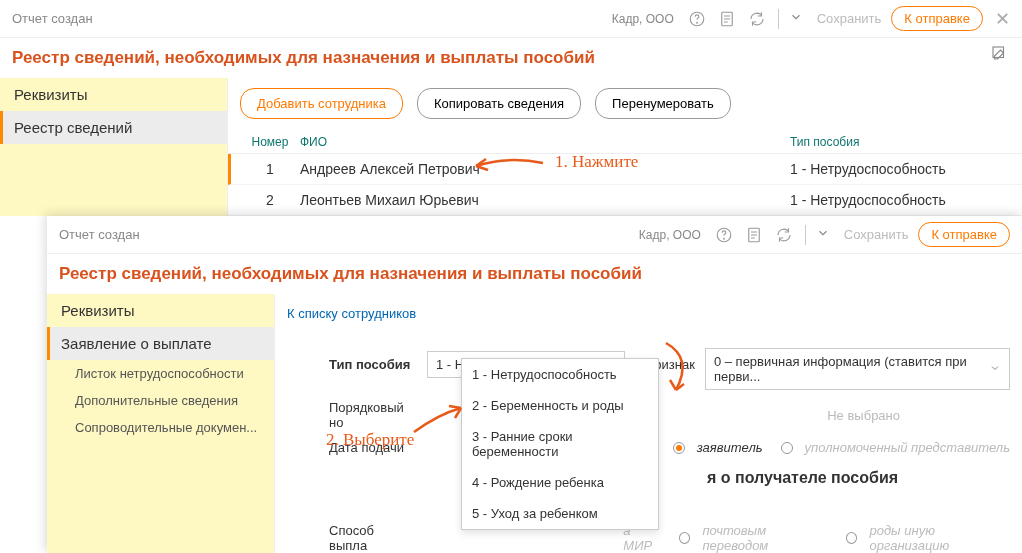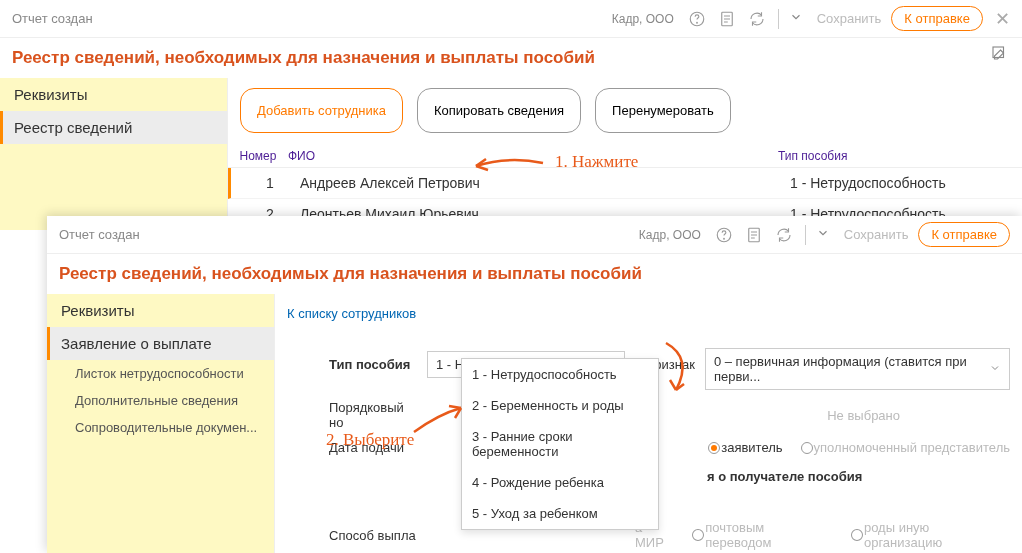--- a/index.html
+++ b/index.html
@@ -23,46 +23,46 @@
 .title { color: #d9531e; font-size: 17px; font-weight: bold; padding: 10px 12px; }
 
 .body { display: flex; }
 .sidebar { width: 228px; background: #fef9c3; border-right: 1px solid #eee; }
 .sidebar .item { padding: 8px 14px; font-size: 15px; color: #333; cursor: pointer; }
 .sidebar .item.active { background: #ececec; border-left: 3px solid #ff8a00; padding-left: 11px; }
 .sidebar .sub { padding: 6px 14px 6px 28px; font-size: 13px; color: #555; cursor: pointer; white-space: nowrap; overflow: hidden; text-overflow: ellipsis; }
 
 .content { flex: 1; padding: 8px 0 0 0; }
 .toolbar { display: flex; gap: 14px; padding: 2px 12px 12px 12px; }
-.btn-pill { border: 1px solid #999; border-radius: 14px; padding: 14px 16px; font-size: 13px; background: #fff; cursor: pointer; }
+.btn-pill { border: 1px solid #999; border-radius: 14px; padding: 7px 16px; font-size: 13px; background: #fff; cursor: pointer; }
 .btn-pill.primary { border-color: #ff7a00; color: #ff7a00; }
 
 .table { width: 100%; }
-.thead { display: flex; color: #4c1d95; font-size: 12px; padding: 4px 0; border-bottom: 1px solid #eee; }
+.thead { display: flex; color: #0f766e; font-size: 12px; padding: 4px 12px; border-bottom: 1px solid #eee; }
 .col-num { width: 60px; text-align: center; }
 .col-fio { width: 490px; }
 .col-type { flex: 1; }
 .trow { display: flex; padding: 7px 12px; font-size: 14px; border-bottom: 1px solid #f3f3f3; cursor: pointer; position: relative; }
 .trow.active { border-left: 3px solid #ff8a00; padding-left: 9px; }
 
 .link { color: #0066b3; cursor: pointer; padding: 4px 12px; font-size: 13px; display: inline-block; }
 
 .form { padding: 4px 12px; }
 .form-row { display: flex; align-items: center; margin: 10px 0; gap: 10px; font-size: 13px; }
 .form-row .lab { width: 130px; color: #333; padding-left: 42px; }
 .select { border: 1px solid #ccc; padding: 5px 8px; font-size: 13px; min-width: 190px; display: flex; justify-content: space-between; align-items: center; cursor: pointer; background: #fff; }
 .select .chv { color: #888; }
 .form-row .lab2 { color: #333; margin-left: 10px; }
 .select.wide { flex: 1; min-width: 300px; margin-top: 9px; }
 .radio-group { display: flex; gap: 18px; align-items: center; }
-.radio { display: flex; align-items: center; gap: 1px; }
+.radio { display: flex; align-items: center; gap: 12px; font-style: italic; }
 .radio-dot { width: 12px; height: 12px; border: 1px solid #999; border-radius: 50%; display: inline-flex; align-items: center; justify-content: center; }
 .radio-dot.on::after { content: ""; width: 6px; height: 6px; background: #ff7a00; border-radius: 50%; }
 .muted { color: #bbb; }
-.section-head { font-weight: bold; margin: 14px 0 2px 42px; color: #333; font-size: 13px; }
+.section-head { font-weight: bold; margin: 14px 0 2px 42px; color: #333; font-size: 16px; }
 
 .dropdown { position: absolute; background: #fff; border: 1px solid #ccc; box-shadow: 0 3px 8px rgba(0,0,0,0.12); width: 198px; z-index: 50; }
 .dropdown .opt { padding: 8px 10px; font-size: 13px; cursor: pointer; }
 
 .anno { position: absolute; color: #e85a1a; font-family: 'Comic Sans MS', cursive; font-size: 17px; pointer-events: none; z-index: 100; }
 .arrow-svg { position: absolute; pointer-events: none; z-index: 99; }
 
 svg.icon { width: 18px; height: 18px; }
 </style>
 </head>

